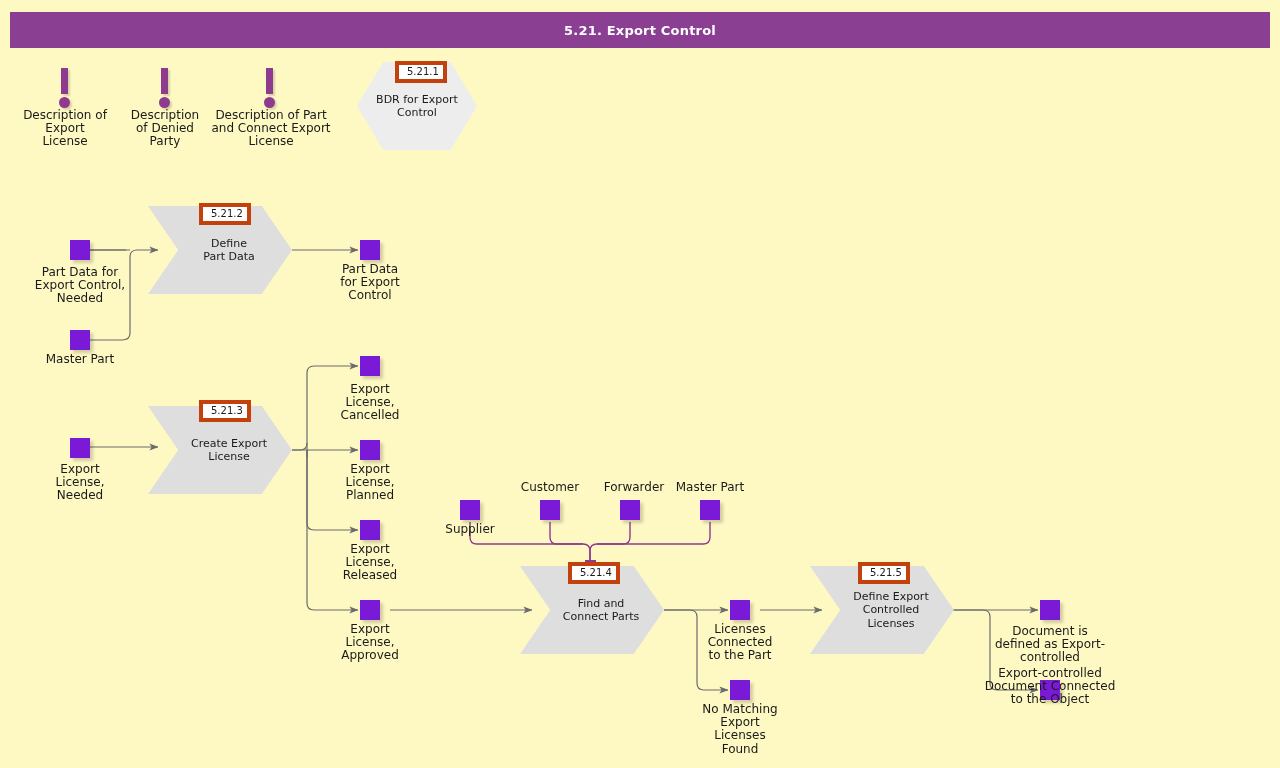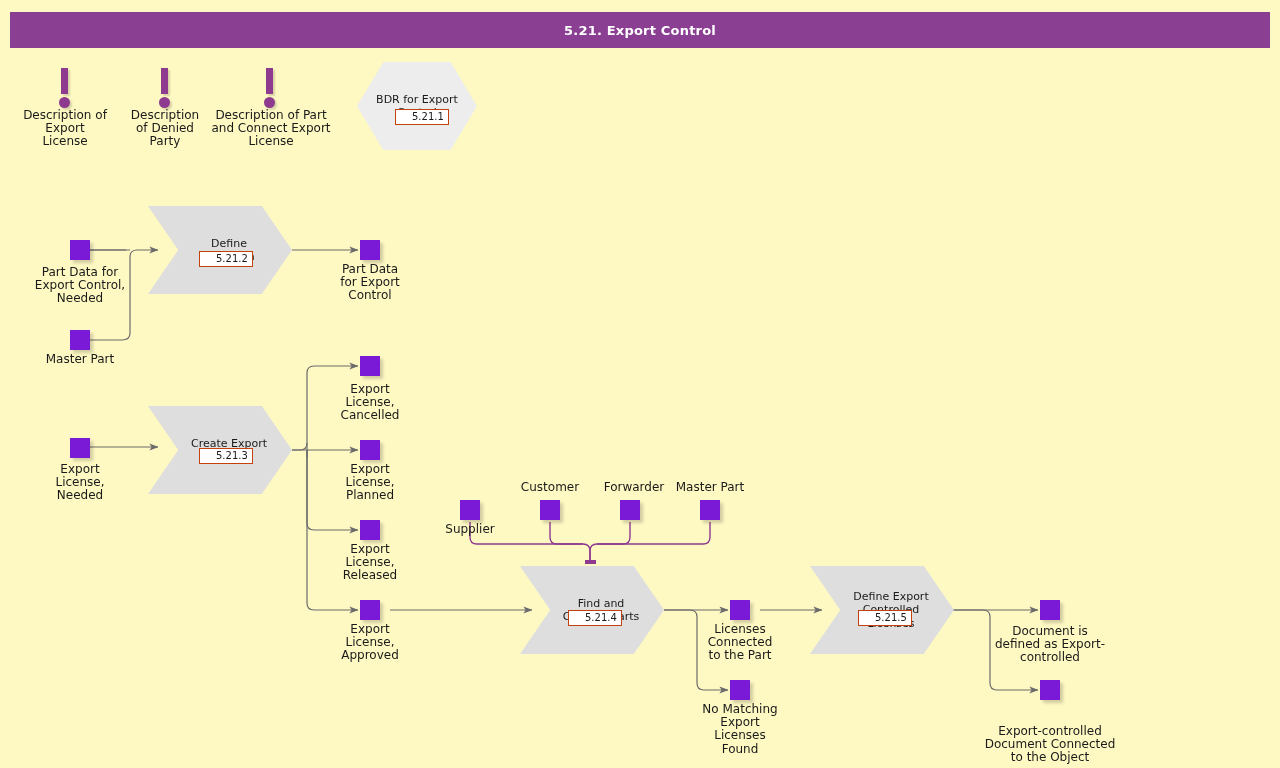--- a/index.html
+++ b/index.html
@@ -125,28 +125,27 @@
     color: #1a1a1a;
     text-align: center;
     white-space: pre-line;
     font-family: "DejaVu Sans", "Liberation Sans", sans-serif;
   }
 
   
   .step-tag {
     position: absolute;
     background: #ffffff;
-    border: 1px solid #c2410c;
+    border: 4px solid #c2410c;
     font-size: 10px;
     line-height: 12px;
     color: #1a1a1a;
-    padding: 1px 4px 1px 16px;
+    padding: 1px 4px 1px 8px;
     font-family: "DejaVu Sans", "Liberation Sans", sans-serif;
     white-space: nowrap;
-    margin-top: 48px;
   }
 </style>
 </head>
 <body>
 
 <div id="canvas">
 
   <div class="header-bar">
     <span class="header-title">5.21. Export Control</span>
   </div>
@@ -313,17 +312,17 @@
 Licenses</span>
   </div>
   <div class="step-tag" style="left:858px; top:562px;">5.21.5</div>
 
   <div class="data-square" style="left:1040px; top:600px;"></div>
   <div class="node-label" style="left:988px; top:625px; width:124px;">Document is
 defined as Export-
 controlled</div>
 
   <div class="data-square" style="left:1040px; top:680px;"></div>
-  <div class="node-label" style="left:975px; top:725px; width:150px;">Export-controlled
+  <div class="node-label" style="left:975px; top:667px; width:150px;">Export-controlled
 Document Connected
 to the Object</div>
 
 </div>
 
 </body></html>

